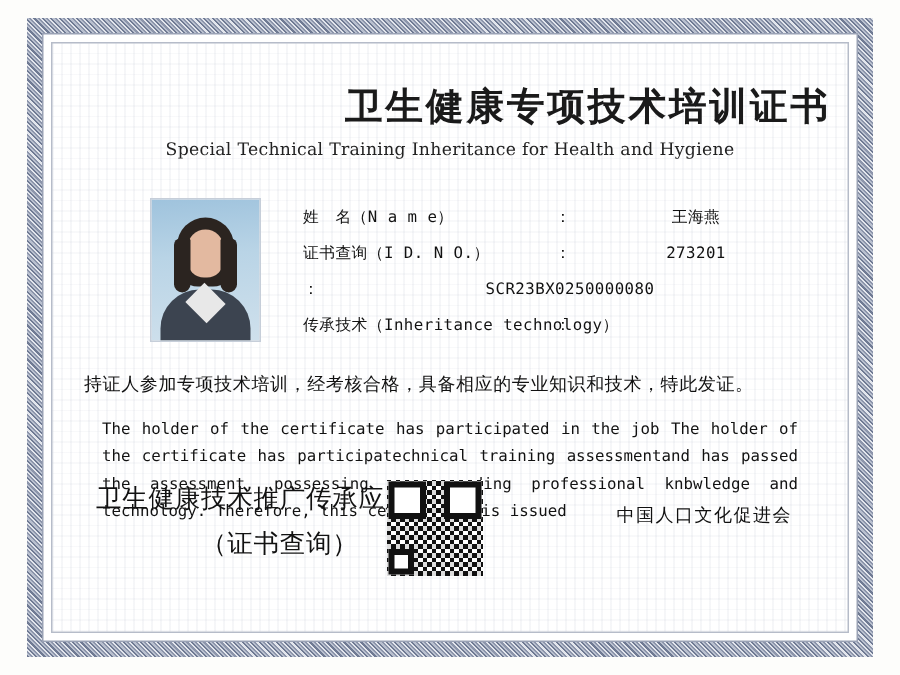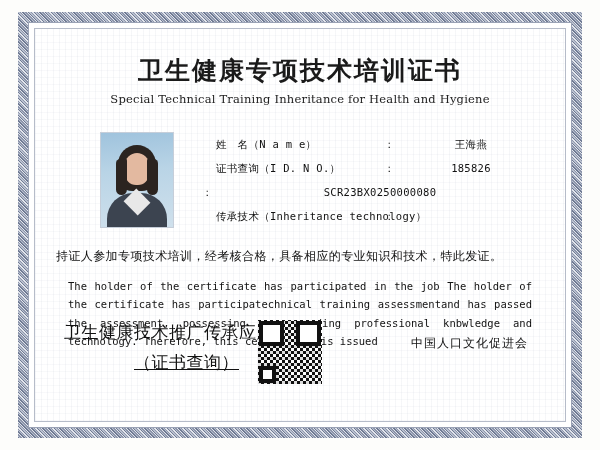--- a/index.html
+++ b/index.html
@@ -74,21 +74,21 @@
 
   .content {
     position: absolute;
     left: 46px;
     top: 40px;
     right: 46px;
     bottom: 40px;
   }
 
   .title-cn {
-    text-align: center;
+    text-align: right;
     font-family: "DejaVu Serif", "Liberation Serif", serif;
     font-size: 25px;
     font-weight: bold;
     letter-spacing: 2px;
     color: #1a1a1a;
     margin-top: 14px;
   }
   .title-en {
     text-align: center;
     font-family: "DejaVu Serif", "Liberation Serif", serif;
@@ -182,21 +182,20 @@
     font-family: "DejaVu Sans Mono", "Liberation Mono", monospace;
     font-size: 10.5px;
     color: #111;
     margin-bottom: 10px;
     white-space: nowrap;
   }
   .field-label {
     width: 168px;
     flex: 0 0 auto;
     letter-spacing: 0.3px;
-    margin-left: 14px;
   }
   .field-colon {
     width: 10px;
     flex: 0 0 auto;
   }
   .field-value {
     flex: 1 1 auto;
     letter-spacing: 0.3px;
     text-align: center;
   }
@@ -232,21 +231,20 @@
     left: 18px;
     bottom: 26px;
     font-family: "DejaVu Serif", "Liberation Serif", serif;
     font-size: 17px;
     color: #111;
     text-align: center;
     letter-spacing: 0.5px;
   }
   .footer-left .line2 {
     margin-top: 7px;
-    text-decoration: underline;
   }
 
   .qr {
     position: absolute;
     left: 212px;
     bottom: 16px;
     width: 64px;
     height: 64px;
     background:
       repeating-linear-gradient(90deg, #111 0 3px, #fff 3px 6px),
@@ -371,21 +369,21 @@
 
       <div class="fields">
         <div class="field">
           <span class="field-label">姓　名（N a m e）</span>
           <span class="field-colon">：</span>
           <span class="field-value">王海燕</span>
         </div>
         <div class="field">
           <span class="field-label">证书查询（I D. N O.）</span>
           <span class="field-colon">：</span>
-          <span class="field-value">185826</span>
+          <span class="field-value">273201</span>
         </div>
         <div class="field">
           <span class="field-colon">：</span>
           <span class="field-value">SCR23BX0250000080</span>
         </div>
         <div class="field">
           <span class="field-label">传承技术（Inheritance technology）</span>
           <span class="field-colon">：</span>
         </div>
       </div>

